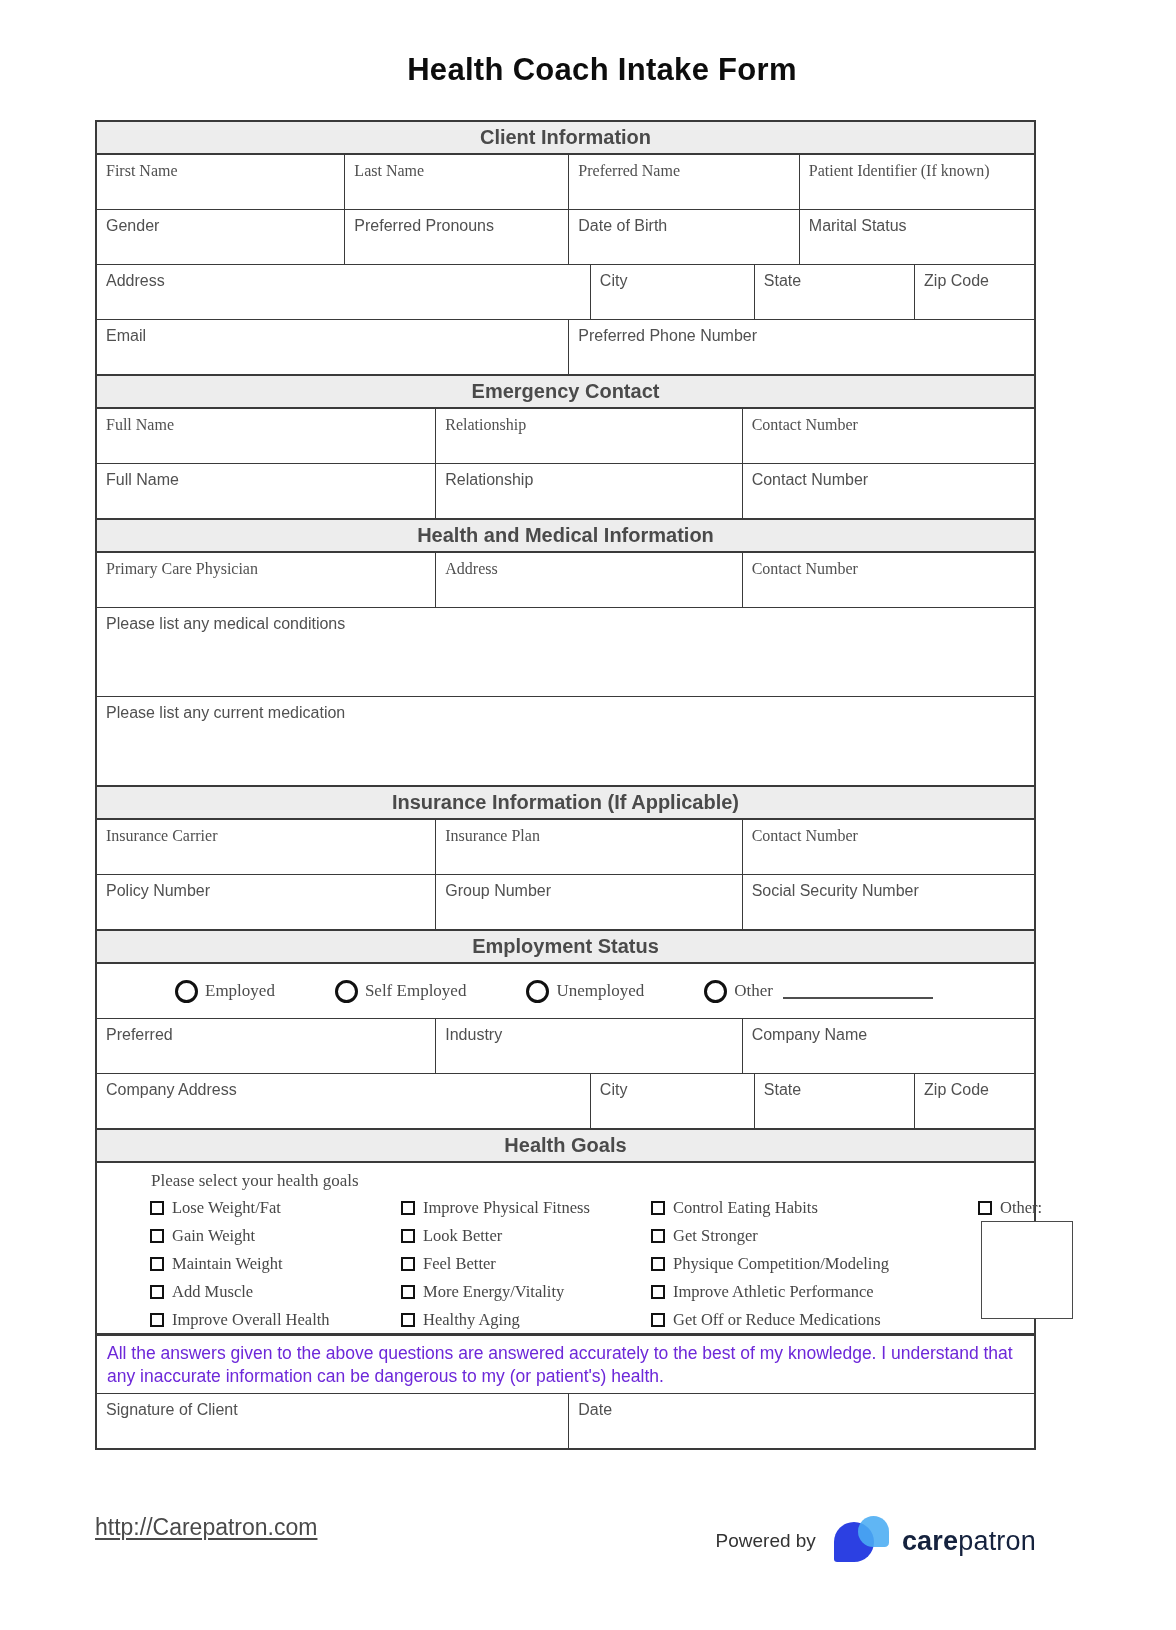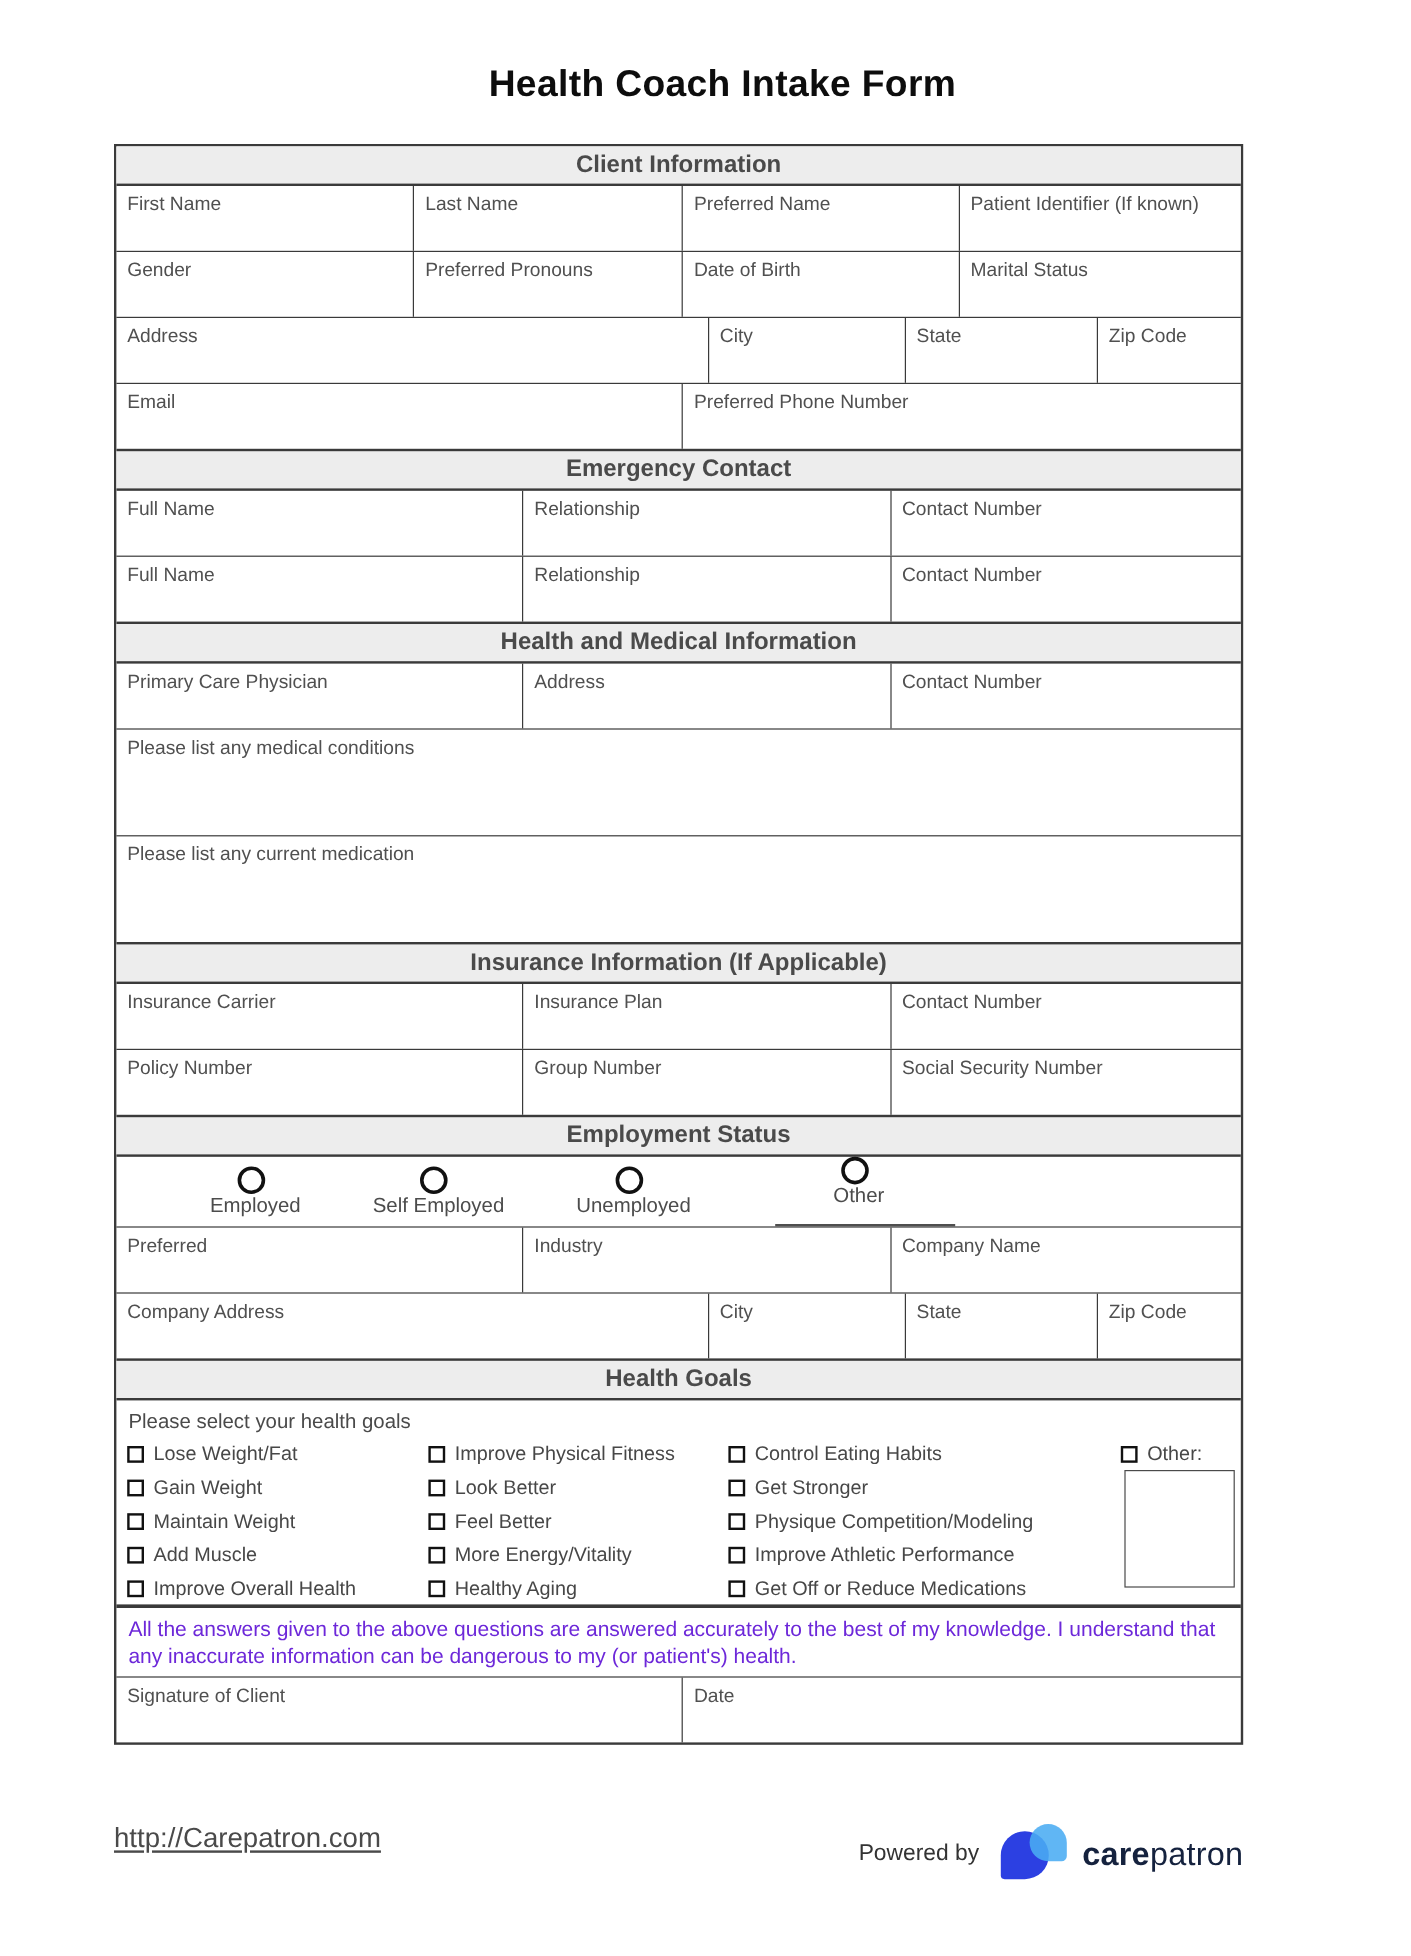--- a/index.html
+++ b/index.html
@@ -28,21 +28,21 @@
     border-top:2px solid #3a3a3a;
     border-bottom:2px solid #3a3a3a;
     text-align:center;
     font-size:20px;
     font-weight:bold;
     color:#4a4a4a;
     padding:4px 0;
   }
   .sec:first-child { border-top:none; }
   .row { display:flex; border-top:1px solid #3a3a3a; }
-  .sec + .row, .sec + .goals { border-top:none; }
+  .sec + .row, .sec + .goals { border-top:none;font-family:Liberation Serif, serif; }
   .cell {
     border-left:1px solid #3a3a3a;
     padding:7px 9px;
     min-height:54px;
     font-size:16px;
     color:#505050;
   }
   .cell:first-child { border-left:none; }
   .h88 { min-height:88px; }
   
@@ -55,39 +55,39 @@
   .wh1{width:50.3%} .wh2{width:49.7%}
   .w100{width:100%}
 
   
   .radio-row {
     display:flex;
     align-items:center;
     min-height:54px;
     padding-left:78px;
   }
-  .radio-group { display:flex; align-items:center; margin-right:60px;flex-direction:column; }
+  .radio-group { display:flex; align-items:center; margin-right:60px; }
   .radio-circle {
     width:23px; height:23px;
     border:3px solid #111111;
     border-radius:50%;
     margin-right:7px;
     flex:0 0 auto;
     background:#ffffff;
   }
   .radio-label { font-size:17px; color:#4c4c4c; }
   .other-line {
     display:inline-block;
     width:150px; height:15px;
     border-bottom:2px solid #4f4f4f;
     margin-left:10px;
   }
 
   
-  .goals { position:relative; height:170px; }
+  .goals { position:relative; height:170px;margin-left:44px; }
   .goals-prompt { padding:8px 0 0 10px; font-size:17px; color:#4a4a4a; }
   .gcol { position:absolute; top:31px; }
   .gc1{left:9px} .gc2{left:260px} .gc3{left:510px} .gc4{left:837px}
   .gitem { display:flex; align-items:center; height:28px; }
   .cb {
     width:14px; height:14px;
     border:2.5px solid #111111;
     margin-right:8px;
     flex:0 0 auto;
     background:#ffffff;

